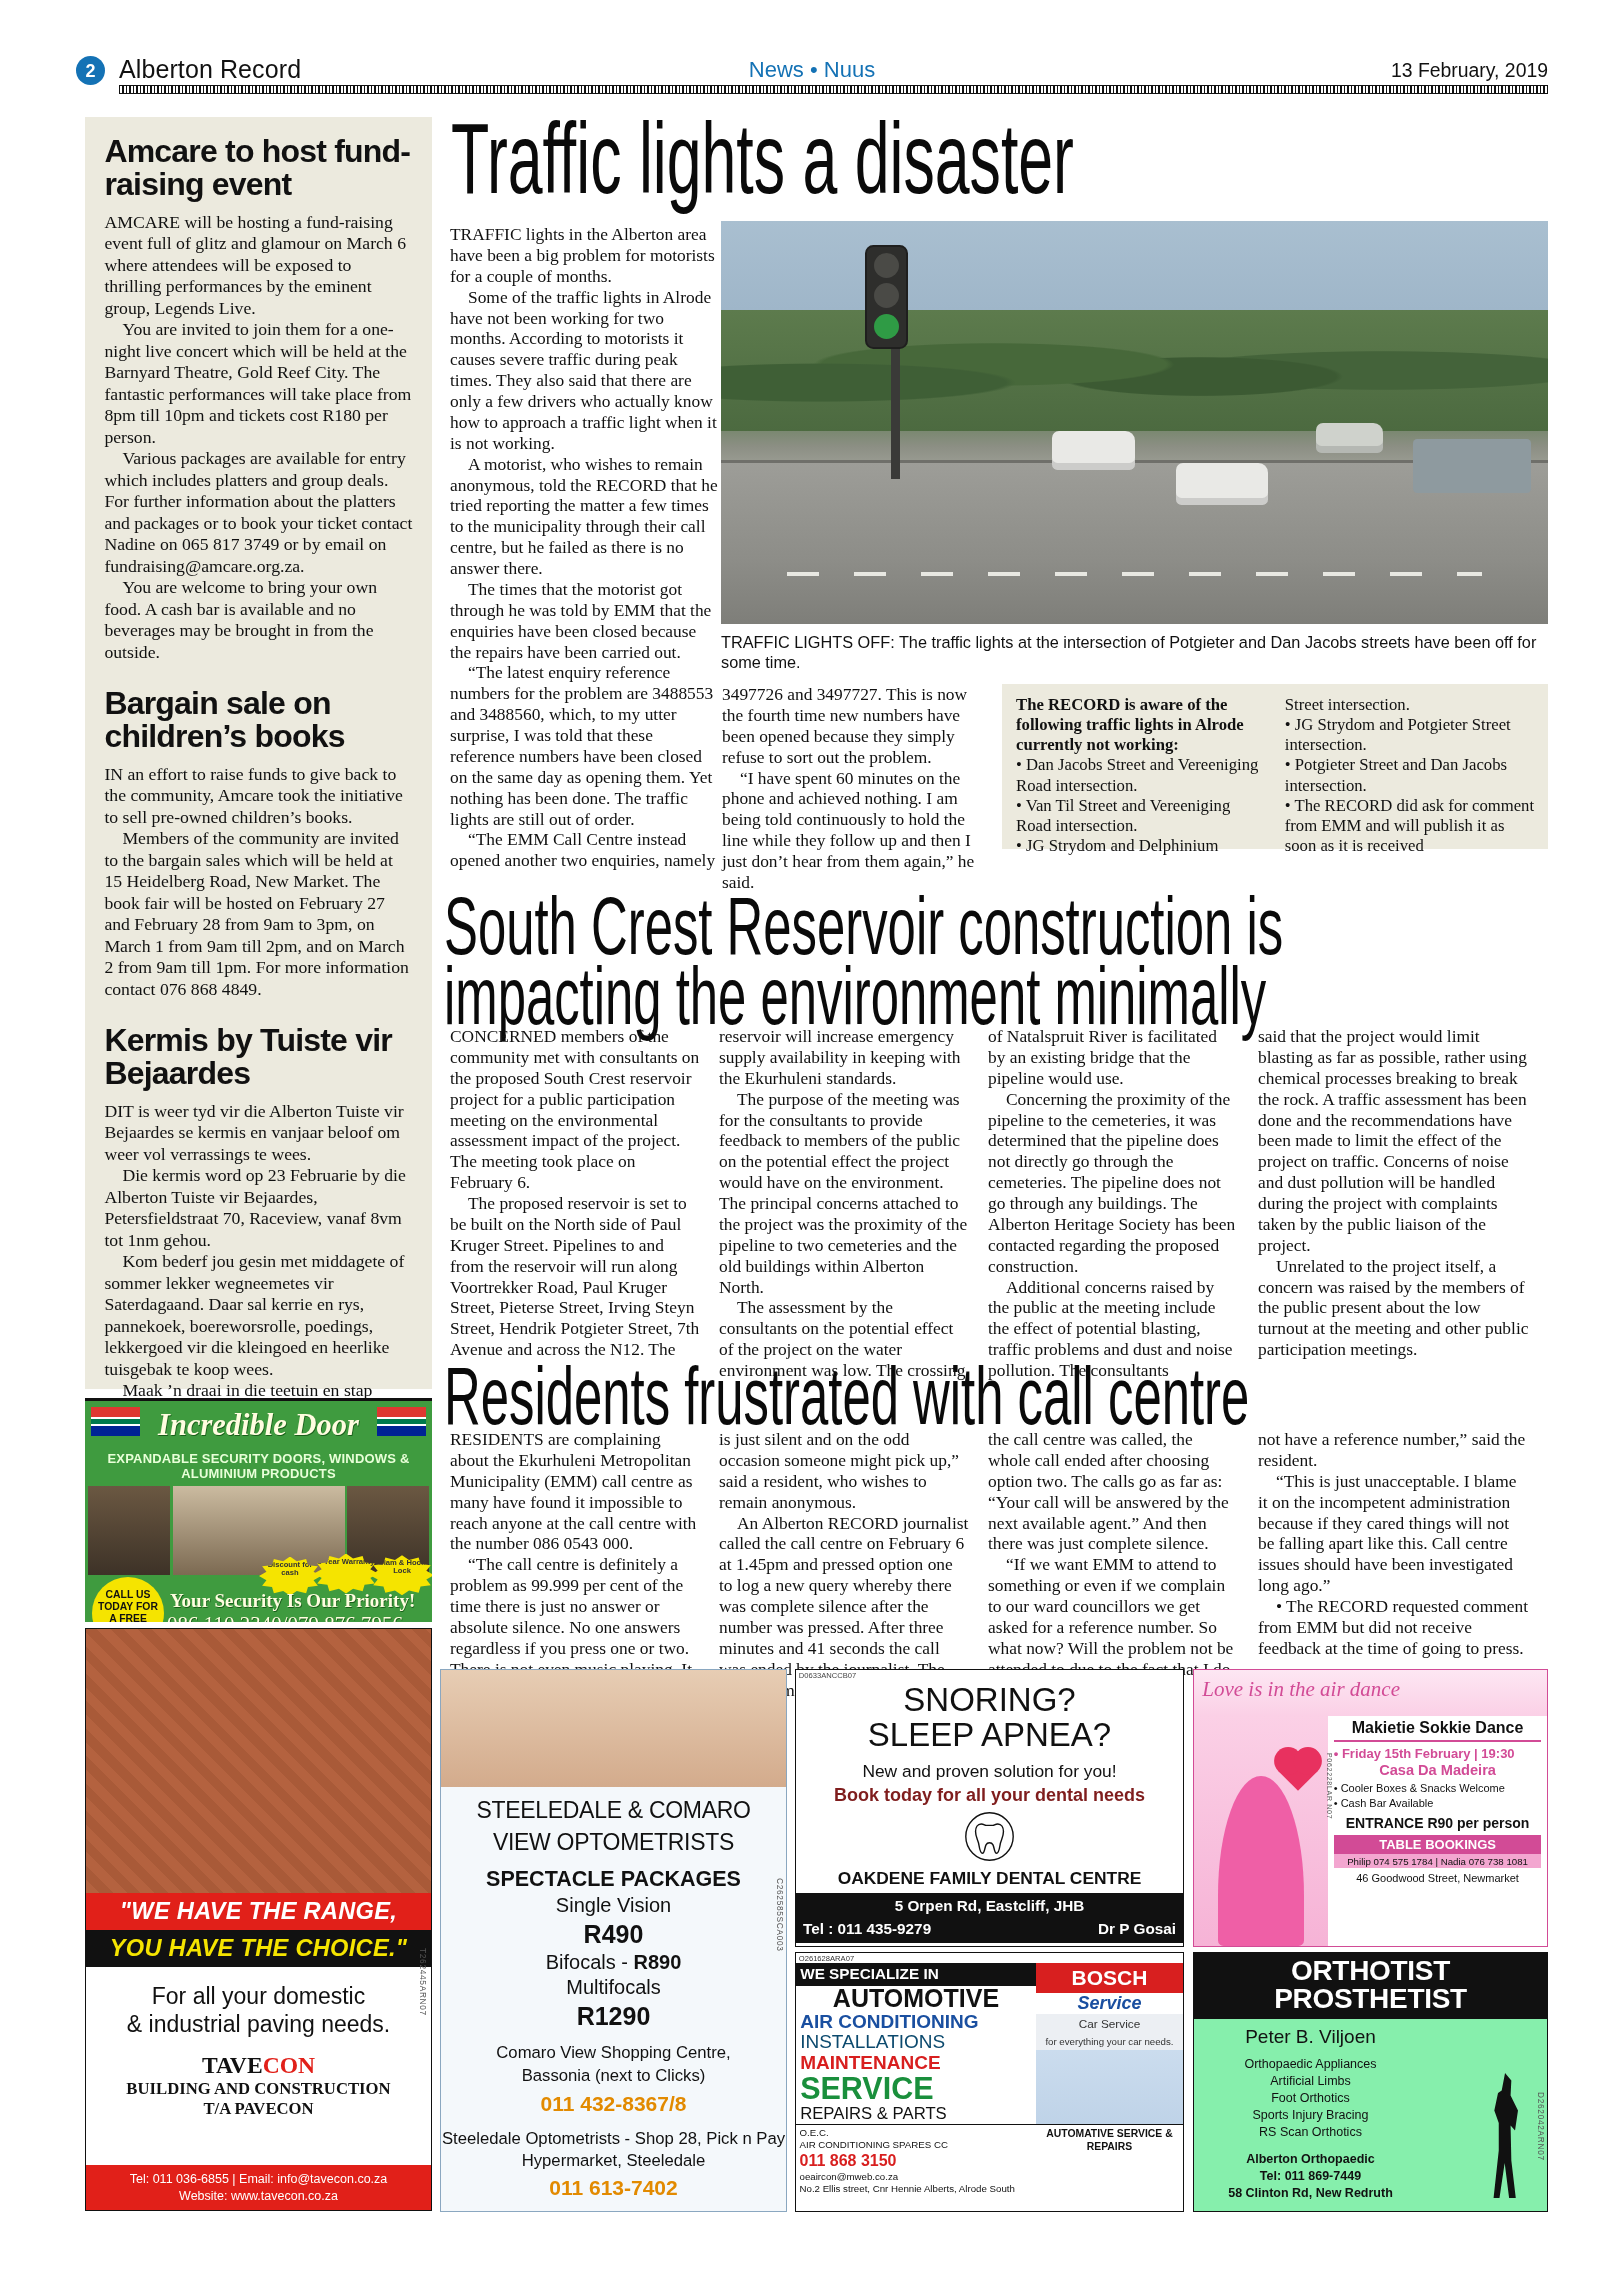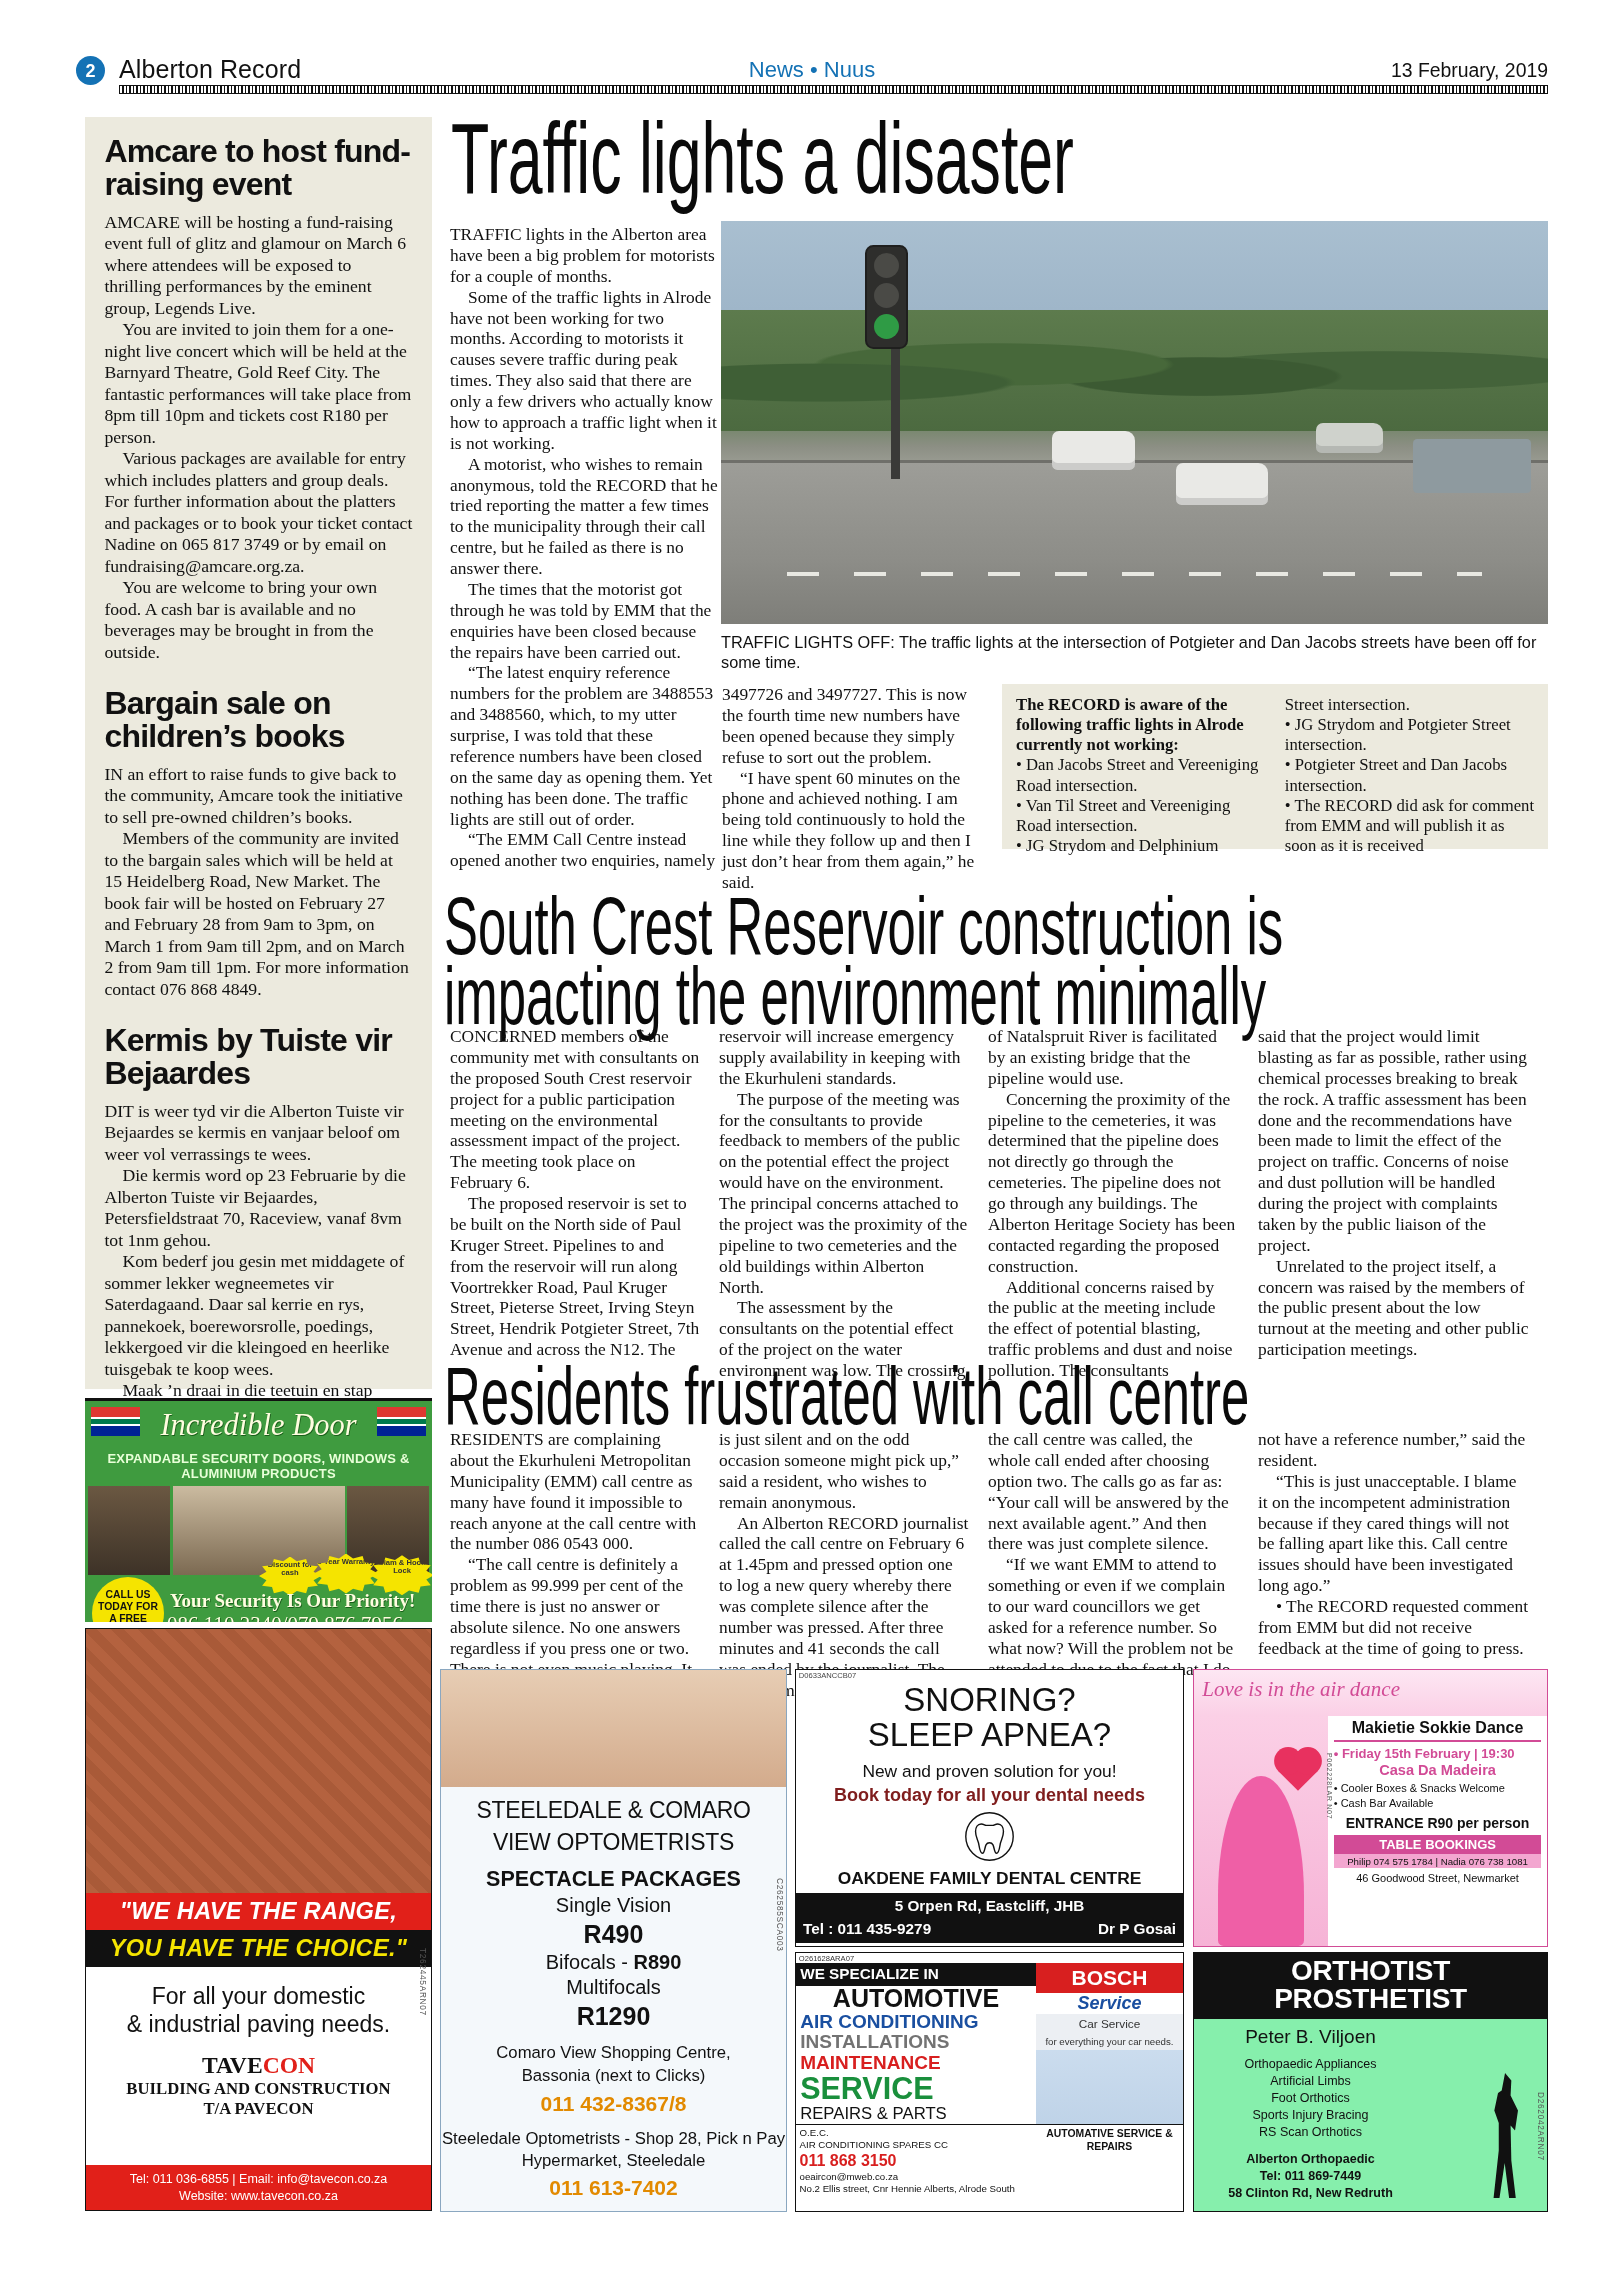--- a/index.html
+++ b/index.html
@@ -169,21 +169,21 @@
   
   .ad { position:absolute; overflow:hidden; background:#fff; }
 
   
   #ad-door { left:85px; top:1398px; width:347px; height:224px; border-top:3.5px solid #111; }
   #ad-door .dr-top {
     height:49px; background:#3f9b3f; position:relative;
     display:flex; align-items:center; justify-content:center;
   }
   #ad-door .dr-title {
-    font-family:"Liberation Serif", serif; font-style:italic; font-weight:normal;
+    font-family:"Liberation Serif", serif; font-style:italic; font-weight:bold;
     font-size:30.5px; color:#fffde0; text-shadow:0.7px 0.7px 0 #1a5e1a;
   }
   #ad-door .za-flag {
     position:absolute; width:49px; height:29px; top:5.6px;
     background:
       linear-gradient(to bottom,#de3831 0 33%, #ffffff 33% 40%, #007a4d 40% 60%, #ffffff 60% 67%, #002395 67% 100%);
   }
   #ad-door .za-flag.l { left:5.6px; } #ad-door .za-flag.r { right:5.6px; }
   #ad-door .dr-sub {
     background:#3f9b3f; color:#e8ffd8; text-align:center;
@@ -296,21 +296,21 @@
 
   
   #ad-auto { left:795px; top:1952px; width:389px; height:260px; border:1.4px solid #111; background:#fff; }
   #ad-auto .au-code { font-size:7.6px; font-family:"Liberation Sans", sans-serif; color:#333; padding:0.7px 2.8px; }
   #ad-auto .au-row { display:flex; }
   #ad-auto .au-left { width:62%; }
   #ad-auto .au-right { width:38%; background:linear-gradient(#d9e7f5,#bfd3e8); position:relative; }
   #ad-auto .au-spec { background:#111; color:#fff; font-family:"Liberation Sans", sans-serif; font-weight:bold; font-size:15.3px; padding:2.1px 4.2px; }
   #ad-auto .au-big { font-family:"Liberation Sans", sans-serif; font-weight:bold; font-size:25px; color:#111; padding:0 4.2px; line-height:1;text-align:center; }
   #ad-auto .au-ac { font-family:"Liberation Sans", sans-serif; font-weight:bold; font-size:19px; color:#1a4fa0; padding:1.4px 4.2px 0; line-height:1.05; }
-  #ad-auto .au-inst { font-family:"Liberation Sans", sans-serif; font-weight:bold; font-size:19px; color:#737373; padding:0 4.2px; line-height:1.05; }
+  #ad-auto .au-inst { font-family:"Liberation Sans", sans-serif; font-weight:normal; font-size:19px; color:#0c4a6e; padding:0 4.2px; line-height:1.05; }
   #ad-auto .au-maint { font-family:"Liberation Sans", sans-serif; font-weight:bold; font-size:19px; color:#d81f1f; padding:1.4px 4.2px 0; line-height:1.05;}
   #ad-auto .au-serv { font-family:"Liberation Sans", sans-serif; font-weight:bold; font-size:30.5px; color:#1a8f3c; padding:0 4.2px; line-height:1; }
   #ad-auto .au-rep { font-family:"Liberation Sans", sans-serif; font-weight:normal; font-size:16.7px; color:#111; padding:0 4.2px; }
   #ad-auto .bosch { background:#d81f1f; color:#fff; font-family:"Liberation Sans", sans-serif; font-weight:bold; font-size:21px; text-align:center; padding:2.8px 0; }
   #ad-auto .bserv { background:#fff; color:#1a4fa0; font-family:"Liberation Sans", sans-serif; font-style:italic; font-weight:bold; font-size:18px; text-align:center; }
   #ad-auto .carserv { background:#eceff3; color:#333; font-family:"Liberation Sans", sans-serif; font-size:11.8px; text-align:center; padding:2.8px 0; }
   #ad-auto .au-foot { display:flex; border-top:0.7px solid #111; }
   #ad-auto .au-foot .fl { width:62%; font-family:"Liberation Sans", sans-serif; font-size:9.7px; line-height:1.25; padding:2.1px 3.5px; }
   #ad-auto .au-foot .fl .tel { color:#d81f1f; font-weight:bold; font-size:16px; }
   #ad-auto .au-foot .fr { width:38%; font-family:"Liberation Sans", sans-serif; font-weight:bold; font-size:10.4px; text-align:center; padding:2.8px 1.4px; line-height:1.25; }

